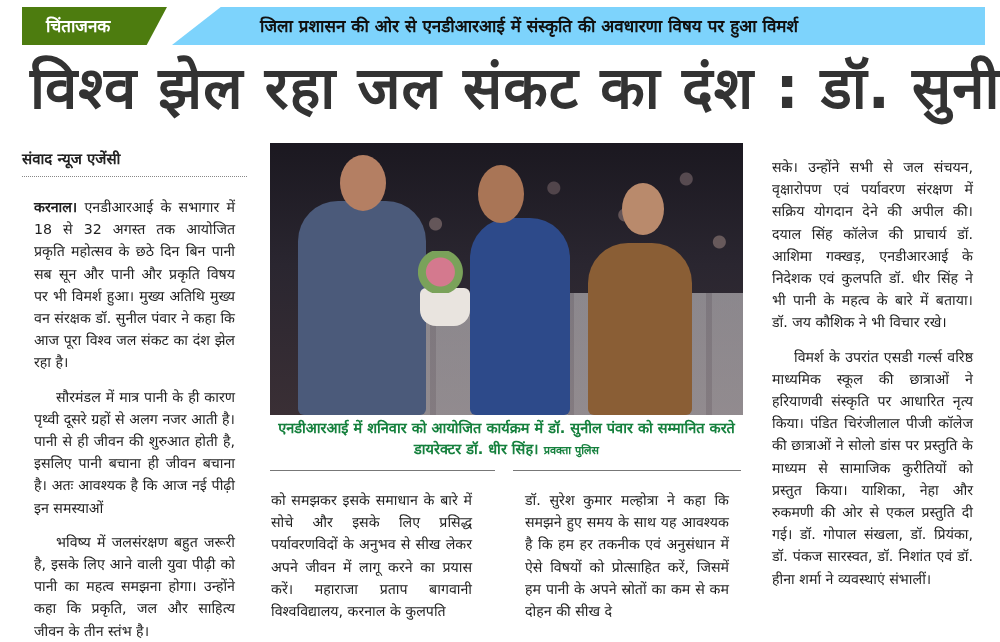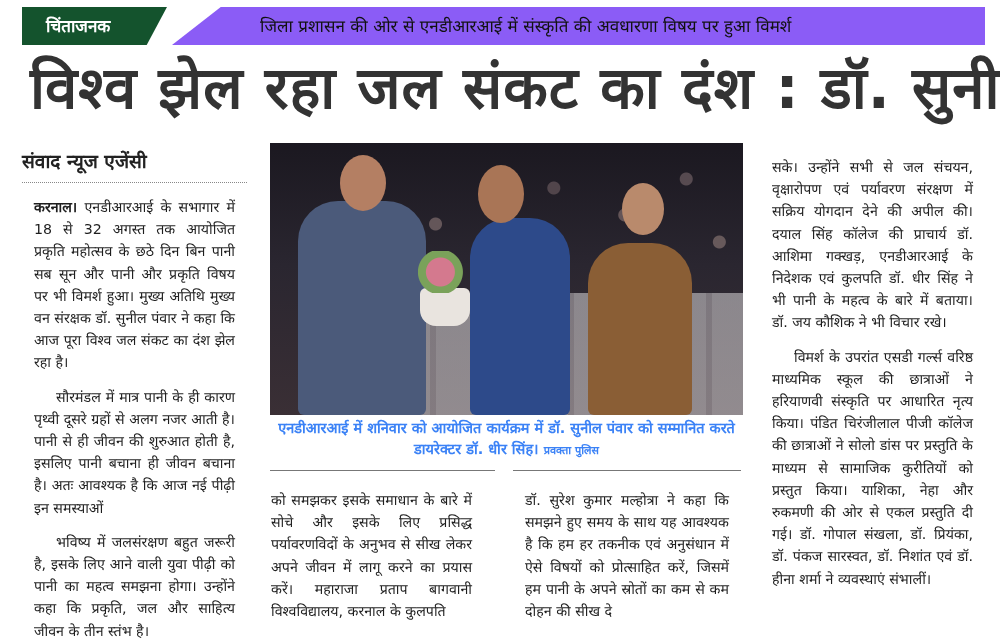--- a/index.html
+++ b/index.html
@@ -7,46 +7,46 @@
     width: 1000px; height: 642px; overflow: hidden;
     background: #ffffff; color: #222;
     font-family: "DejaVu Sans", "Liberation Sans", sans-serif;
     position: relative;
   }
   .kicker-bar {
     position: absolute; left: 22px; top: 7px; width: 963px; height: 38px;
   }
   .kicker-tag {
     position: absolute; left: 0; top: 0; height: 38px; width: 145px;
-    background: #14532d;
+    background: #4d7c0f;
     clip-path: polygon(0 0, 100% 0, 86% 100%, 0 100%);
     color: #fff; font-weight: bold; font-size: 17px;
     line-height: 38px; padding-left: 24px; box-sizing: border-box;
   }
   .kicker-strip {
     position: absolute; left: 150px; top: 0; right: 0; height: 38px;
-    background: #8b5cf6;
+    background: #7dd3fc;
     clip-path: polygon(6% 0, 100% 0, 100% 100%, 0 100%);
-    color: #111; font-weight: normal; font-size: 17px; line-height: 38px;
+    color: #111; font-weight: bold; font-size: 17px; line-height: 38px;
     padding-left: 88px; box-sizing: border-box; white-space: nowrap;
   }
   .headline {
     position: absolute; left: 30px; top: 48px; width: 950px;
     font-size: 58px; font-weight: bold; color: #333;
     line-height: 80px; white-space: nowrap; letter-spacing: 1px;
   }
   .col {
     position: absolute; font-size: 14.2px; line-height: 22.2px; color: #1e1e1e;
     text-align: justify;
   }
   .col p { margin: 12px; }
   .col p.indent { text-indent: 22px; }
   .byline {
     position: absolute; left: 22px; top: 148px; width: 225px;
-    font-size: 19px; font-weight: bold; color: #222;
+    font-size: 15px; font-weight: bold; color: #222;
     padding-bottom: 8px; border-bottom: 1px dotted #888;
   }
   .col1 { left: 22px; top: 184px; width: 225px; }
   .photo {
     position: absolute; left: 270px; top: 143px; width: 473px; height: 272px;
     background: linear-gradient(180deg, #1b1820 0%, #2a2630 45%, #3a2f35 100%);
     overflow: hidden;
   }
   .crowd { position: absolute; left: 0; right: 0; top: 0; height: 180px;
     background:
@@ -67,21 +67,21 @@
   .p1-head { left: 70px; top: 12px; width: 46px; height: 56px; border-radius: 50%; background: #b47f63; }
   .p2-body { left: 200px; top: 75px; width: 100px; height: 197px; background: #2d4a8a; }
   .p2-head { left: 208px; top: 22px; width: 46px; height: 58px; border-radius: 50%; background: #a97556; }
   .p3-body { left: 318px; top: 100px; width: 104px; height: 172px; background: #8a5e35; }
   .p3-head { left: 352px; top: 40px; width: 42px; height: 52px; border-radius: 50%; background: #b98a6c; }
   .plant { position: absolute; left: 148px; top: 108px; width: 56px; height: 42px;
     background: radial-gradient(circle at 40% 50%, #d4798e 0 14px, #7aa25a 15px 22px, transparent 23px); }
   .pot { position: absolute; left: 150px; top: 145px; width: 50px; height: 38px; background: #e9e4df; border-radius: 6px 6px 16px 16px; }
   .caption {
     position: absolute; left: 270px; top: 418px; width: 473px;
-    text-align: center; font-size: 14.5px; font-weight: bold; line-height: 21px; color: #3b82f6;
+    text-align: center; font-size: 14.5px; font-weight: bold; line-height: 21px; color: #15803d;
   }
   .caption .credit { font-size: 11px; font-weight: bold; }
   .rule { position: absolute; top: 470px; height: 1px; background: #777; }
   .col2 { left: 259px; top: 477px; width: 225px; }
   .col3 { left: 513px; top: 477px; width: 228px; }
   .col4 { left: 760px; top: 144px; width: 225px; }
 </style>
 </head>
 <body>
 

